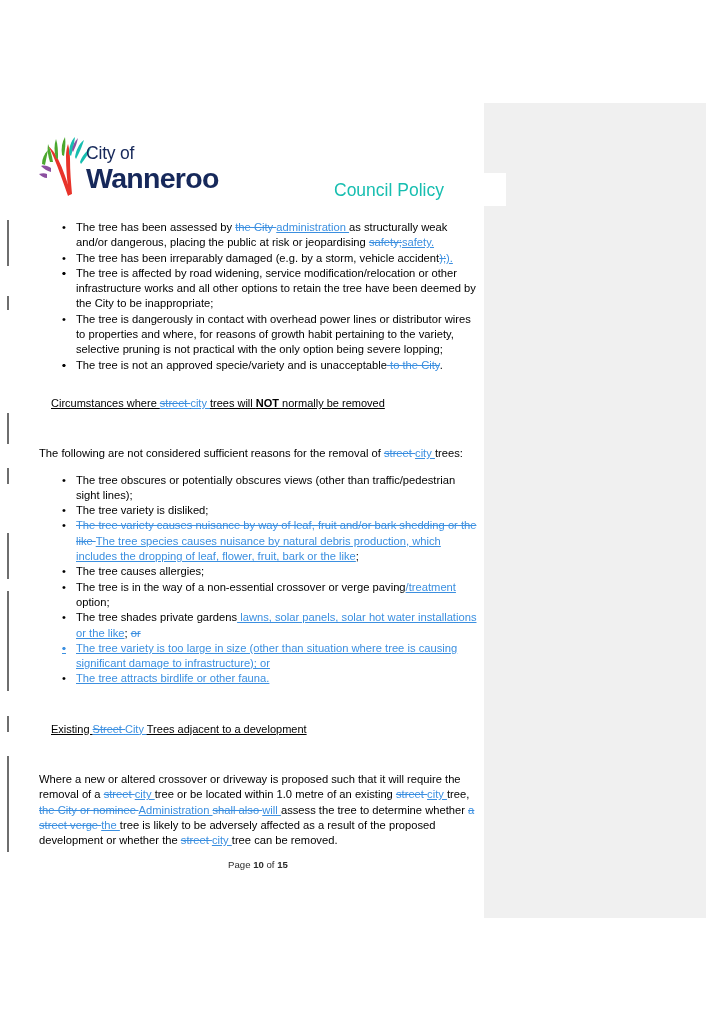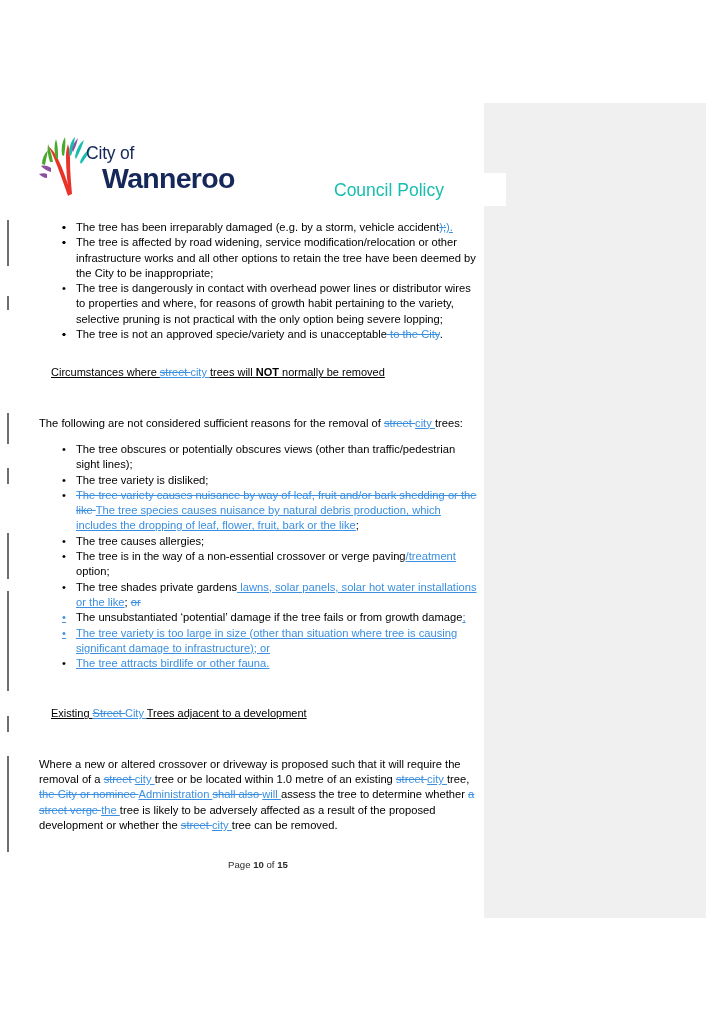--- a/index.html
+++ b/index.html
@@ -83,21 +83,20 @@
   #logo-city-of {
     font-size: 17.5px;
     letter-spacing: -0.2px;
     font-weight: 400;
   }
   #logo-wanneroo {
     font-size: 28.5px;
     font-weight: 700;
     letter-spacing: -0.7px;
     margin-top: 1px;
-    margin-left: 16px;
   }
   #council-policy {
     position: absolute;
     left: 296px;
     top: 44px;
     font-size: 17.5px;
     color: #17beb0;
     white-space: nowrap;
   }
 
@@ -216,21 +215,21 @@
         <div id="logo-city-of">City of</div>
         <div id="logo-wanneroo">Wanneroo</div>
       </div>
     </div>
     <div id="council-policy">Council Policy</div>
   </div>
 
   <div id="body-text">
 
     <ul class="bullets" id="list-removal">
-        <li><span class="bullet-dot">•</span></li>
+        <li><span class="bullet-dot">•</span><span><span>The tree has been assessed by </span><span class="del">the City </span><span class="ins">administration </span><span>as structurally weak and/or dangerous, placing the public at risk or jeopardising </span><span class="del">safety;</span><span class="ins">safety.</span></span></li>
         <li><span class="bullet-dot">•</span><span><span>The tree has been irreparably damaged (e.g. by a storm, vehicle accident</span><span class="del">);</span><span class="ins">).</span></span></li>
         <li><span class="bullet-dot">•</span></li>
         <li><span class="bullet-dot">•</span><span><span>The tree is affected by road widening, service modification/relocation or other infrastructure works and all other options to retain the tree have been deemed by the City to be inappropriate;</span></span></li>
         <li><span class="bullet-dot">•</span><span><span>The tree is dangerously in contact with overhead power lines or distributor wires to properties and where, for reasons of growth habit pertaining to the variety, selective pruning is not practical with the only option being severe lopping;</span></span></li>
         <li><span class="bullet-dot">•</span></li>
         <li><span class="bullet-dot">•</span><span><span>The tree is not an approved specie/variety and is unacceptable</span><span class="del"> to the City</span><span>.</span></span></li>
       </ul>
 
     <div class="spacer-sm"></div>
 
@@ -242,21 +241,21 @@
 
     <div class="spacer-sm"></div>
 
     <ul class="bullets" id="list-not-removed">
         <li><span class="bullet-dot">•</span><span><span>The tree obscures or potentially obscures views (other than traffic/pedestrian sight lines);</span></span></li>
         <li><span class="bullet-dot">•</span><span><span>The tree variety is disliked;</span></span></li>
         <li><span class="bullet-dot">•</span><span><span class="del">The tree variety causes nuisance by way of leaf, fruit and/or bark shedding or the like </span><span class="ins">The tree species causes nuisance by natural debris production, which includes the dropping of leaf, flower, fruit, bark or the like</span><span>;</span></span></li>
         <li><span class="bullet-dot">•</span><span><span>The tree causes allergies;</span></span></li>
         <li><span class="bullet-dot">•</span><span><span>The tree is in the way of a non-essential crossover or verge paving</span><span class="ins">/treatment</span><span> option;</span></span></li>
         <li><span class="bullet-dot">•</span><span><span>The tree shades private gardens</span><span class="ins"> lawns, solar panels, solar hot water installations or the like</span><span>; </span><span class="del">or</span></span></li>
-        <li class="ins-bullet"><span class="bullet-dot">•</span><span><span>The unsubstantiated ‘potential’ damage if the tree fails or from growth damage</span><span class="ins">;</span></span></li>
+        <li class="ins-bullet"><span class="bullet-dot">•</span></li>
         <li class="ins-bullet"><span class="bullet-dot">•</span><span><span class="ins">The tree variety is too large in size (other than situation where tree is causing significant damage to infrastructure); or</span></span></li>
         <li><span class="bullet-dot">•</span><span><span class="ins">The tree attracts birdlife or other fauna.</span></span></li>
       </ul>
 
     <div class="spacer-lg"></div>
 
     <h3 class="section-head" id="head-existing"><span>Existing </span><span class="del">Street </span><span class="ins">City </span><span>Trees adjacent to a development</span></h3>
 
     <div class="spacer-lg"></div>
 

